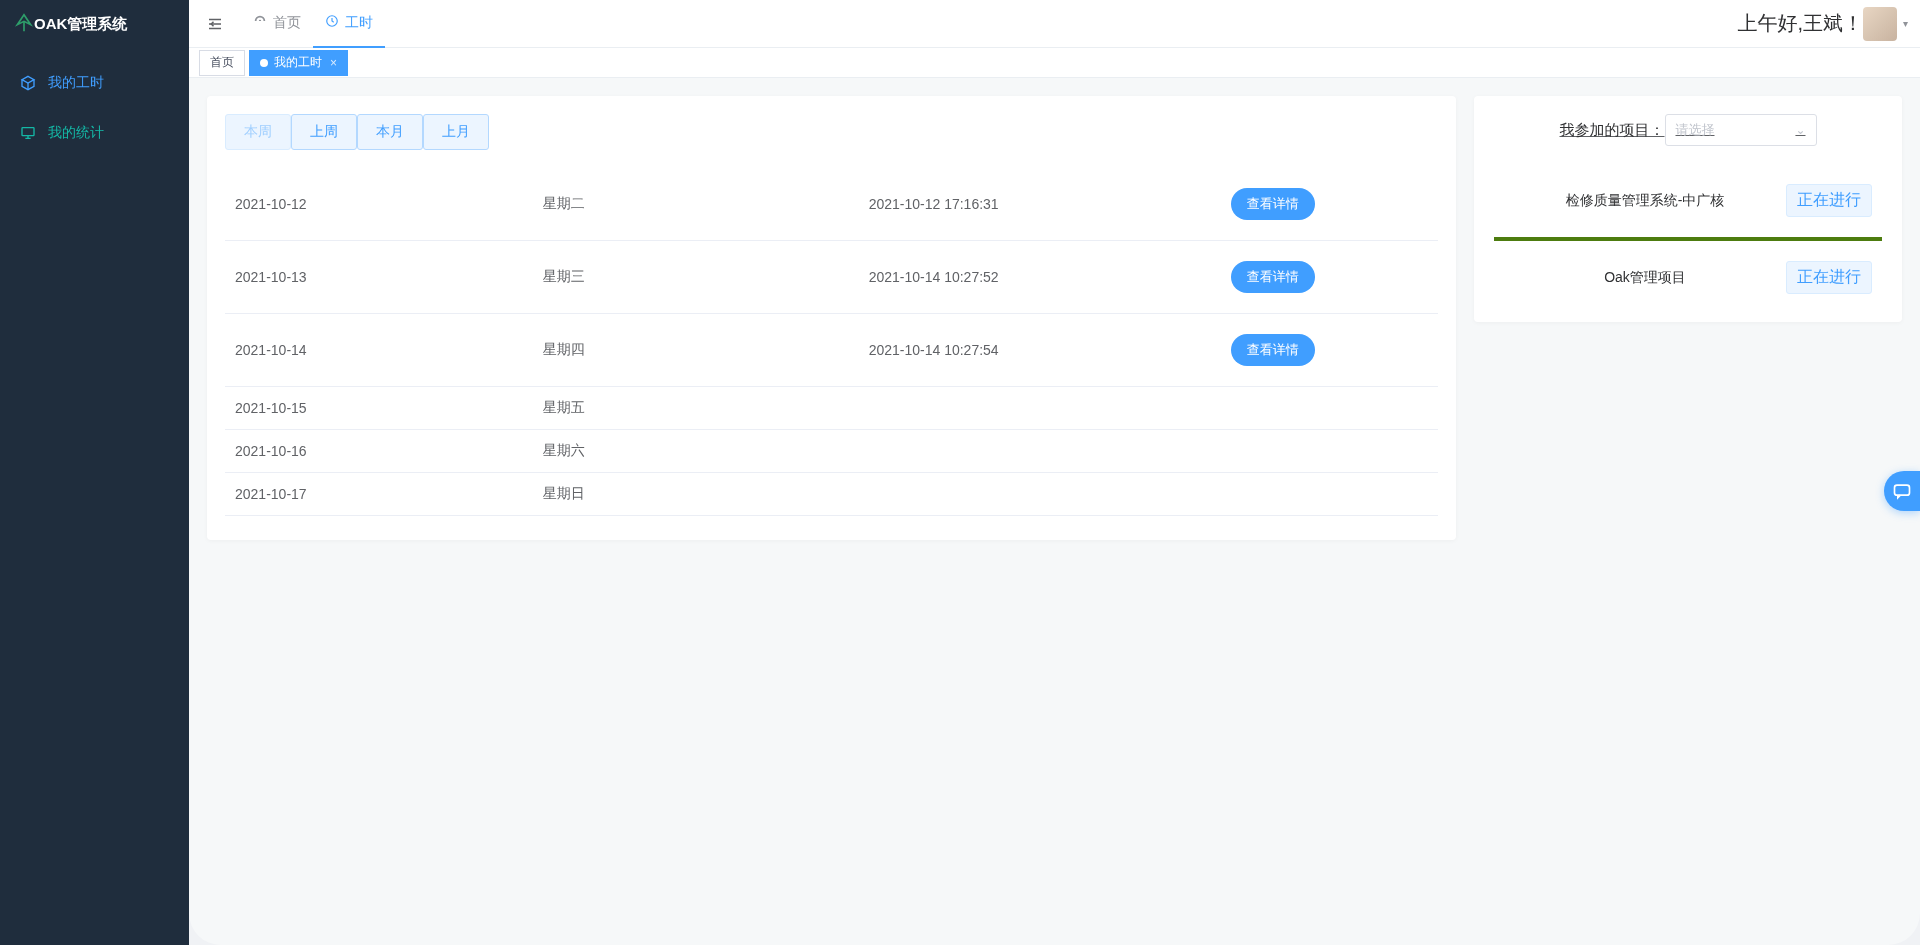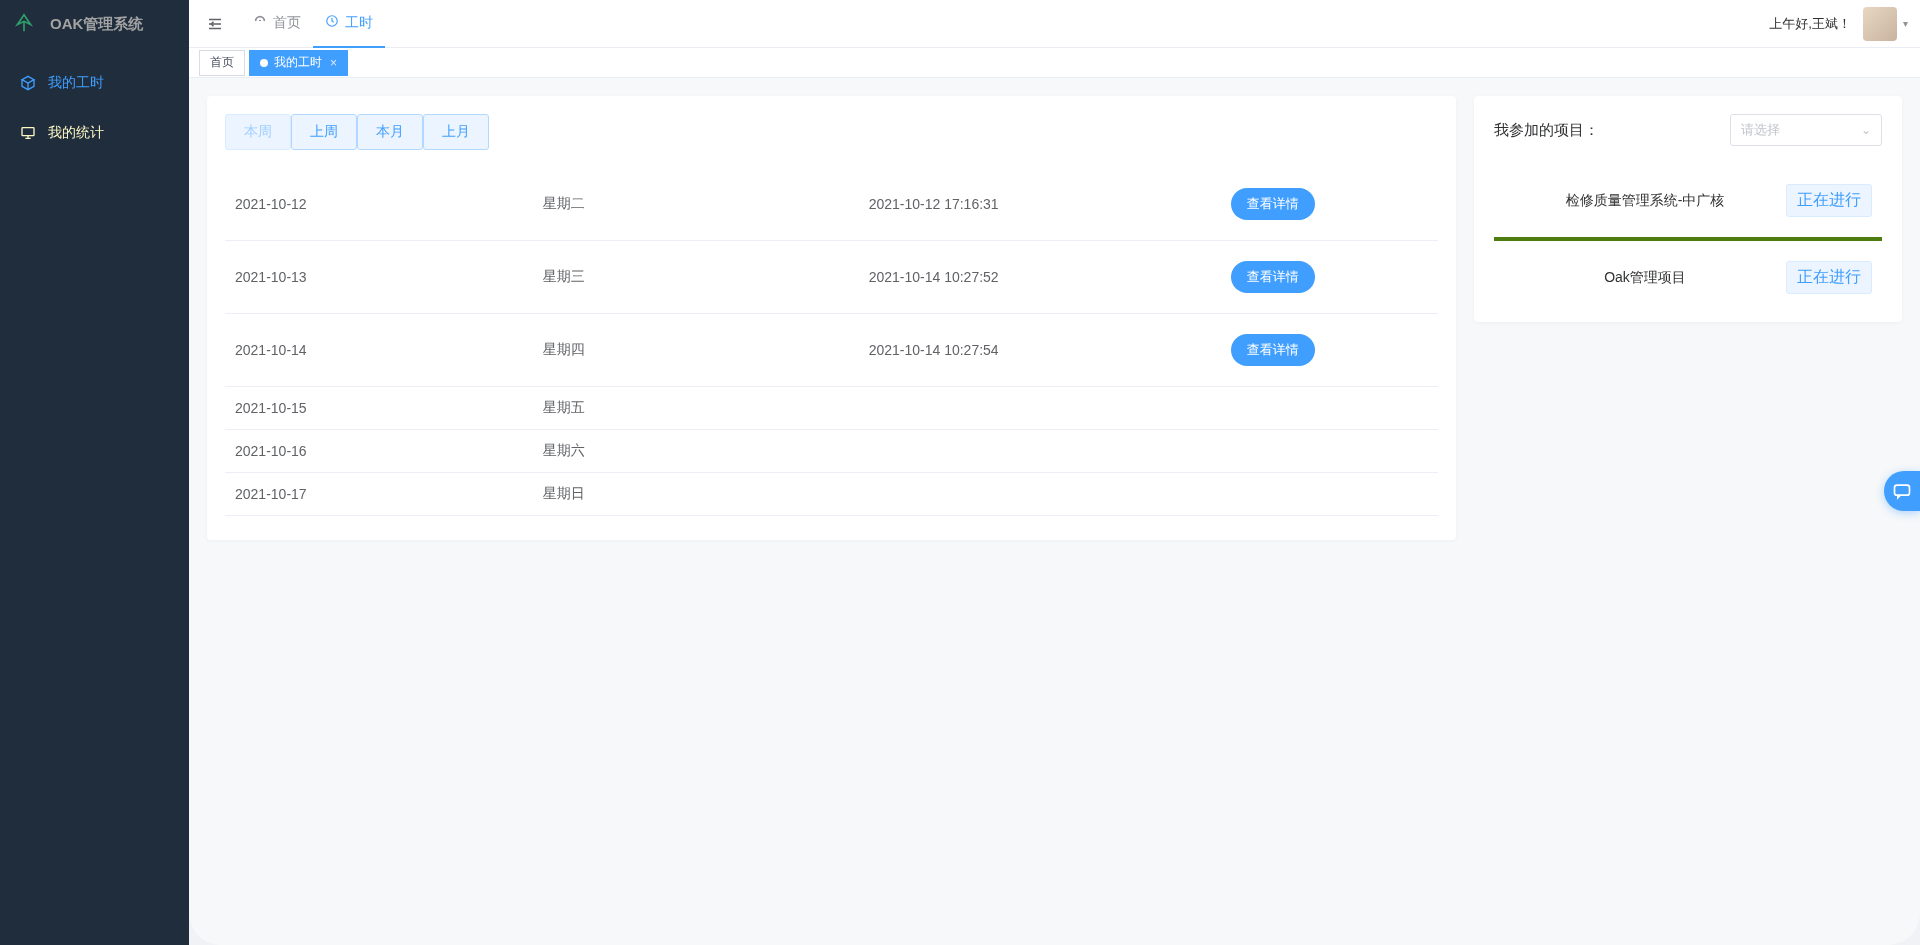--- a/index.html
+++ b/index.html
@@ -1,39 +1,39 @@
 <!DOCTYPE html>
 <html><head>
 <meta charset="utf-8">
 <style>
   * { box-sizing: border-box; margin: 0; padding: 0; }
   html, body { height: 100%; font-family: -apple-system, BlinkMacSystemFont, "Segoe UI", "PingFang SC", "Microsoft YaHei", sans-serif; font-size: 14px; color: #606266; }
   body { display: flex; background: #f0f2f5; overflow: hidden; }
 
   
   .sidebar { width: 189px; background: #1f2d3d; color: #bfcbd9; flex-shrink: 0; height: 100vh; }
-  .logo { display: flex; align-items: center; height: 48px; padding: 0 14px; color: #a3a3a3; font-weight: 600; font-size: 15px; gap: 16px; }
+  .logo { display: flex; align-items: center; height: 48px; padding: 0 14px; color: #ffffff; font-weight: 600; font-size: 15px; gap: 0; }
   .logo-icon { color: #2e9e6a; }
   .menu { padding-top: 10px; }
   .menu-item { display: flex; align-items: center; height: 50px; padding: 0 20px; font-size: 14px; gap: 12px; cursor: pointer; }
   .menu-item.active { color: #409eff; }
-  .menu-item:not(.active) { color: #fef9c3; }
+  .menu-item:not(.active) { color: #14b8a6; }
   .menu-icon { width: 16px; height: 16px; display: inline-flex; align-items: center; justify-content: center; }
 
   
   .main { flex: 1; display: flex; flex-direction: column; height: 100vh; background: #f6f8f9; min-width: 0; border-radius: 32px; }
 
   
   .topbar { height: 48px; background: #fff; border-bottom: 1px solid #eaeef2; display: flex; align-items: center; padding: 0 12px; }
   .collapse-btn { width: 28px; height: 28px; display: flex; align-items: center; justify-content: center; cursor: pointer; color: #606266; }
   .topnav { display: flex; align-items: stretch; gap: 0; margin-left: 12px; height: 48px; }
   .topnav-item { display: flex; align-items: center; gap: 6px; padding: 0 12px; font-size: 14px; color: #909399; cursor: pointer; border-bottom: 2px solid transparent; }
   .topnav-item.active { color: #409eff; border-bottom-color: #409eff; }
   .topbar-spacer { flex: 1; }
-  .greeting { color: #303133; font-size: 13px; margin-right: 12px; }
+  .greeting { color: #303133; font-size: 20px; }
   .avatar-wrap { display: flex; align-items: center; gap: 6px; cursor: pointer; }
   .avatar { width: 34px; height: 34px; border-radius: 4px; background: linear-gradient(135deg,#e8d6c3,#c8b3a0); display: inline-block; }
   .caret { color: #909399; font-size: 10px; }
 
   
   .tabsrow { height: 30px; background: #fff; border-bottom: 1px solid #eaeef2; display: flex; align-items: center; padding: 0 10px; gap: 0; }
   .tabchip { display: inline-flex; align-items: center; height: 26px; padding: 0 10px; border: 1px solid #d8dce5; font-size: 12px; color: #495060; cursor: pointer; background: #fff; margin-right: 4px; }
   .tabchip.active { background: #409eff; color: #fff; border-color: #409eff; }
   .tabchip .dot { width: 8px; height: 8px; border-radius: 50%; background: #fff; margin-right: 6px; display: inline-block; }
   .tabchip .x { margin-left: 8px; font-size: 12px; opacity: .8; }
@@ -54,21 +54,21 @@
   .tbl { width: 100%; border-collapse: collapse; }
   .tbl td { padding: 20px 10px; border-bottom: 1px solid #ebeef5; font-size: 14px; color: #606266; vertical-align: middle; }
   .tbl tr.compact td { padding: 12px 10px; }
   .col-date { width: 170px; }
   .col-day  { width: 180px; }
   .col-ts   { width: 200px; }
   .col-op   { width: 120px; }
   .btn-primary { background: #409eff; color: #fff; border: none; border-radius: 16px; padding: 7px 16px; font-size: 13px; cursor: pointer; text-align: right; }
 
   
-  .panel-header { display: flex; align-items: center; justify-content: space-between; margin-bottom: 18px; }
+  .panel-header { display: flex; align-items: center; justify-content: center; margin-bottom: 18px; text-decoration: underline; }
   .panel-title { font-size: 15px; color: #303133; }
   .select { width: 152px; height: 32px; border: 1px solid #dcdfe6; border-radius: 3px; display: flex; align-items: center; justify-content: space-between; padding: 0 10px; color: #c0c4cc; font-size: 13px; cursor: pointer; }
   .select .arr { color: #c0c4cc; font-size: 12px; }
 
   .proj-item { display: flex; align-items: center; justify-content: space-between; padding: 20px 10px; border-bottom: 4px solid #4d7c0f; }
   .proj-item:last-child { border-bottom: none; }
   .proj-name { flex: 1; text-align: center; color: #303133; font-size: 14px; }
   .status-pill { background: #ecf5ff; color: #409eff; border: 1px solid #d9ecff; border-radius: 3px; padding: 5px 10px; font-size: 16px; cursor: pointer; }
 
   

